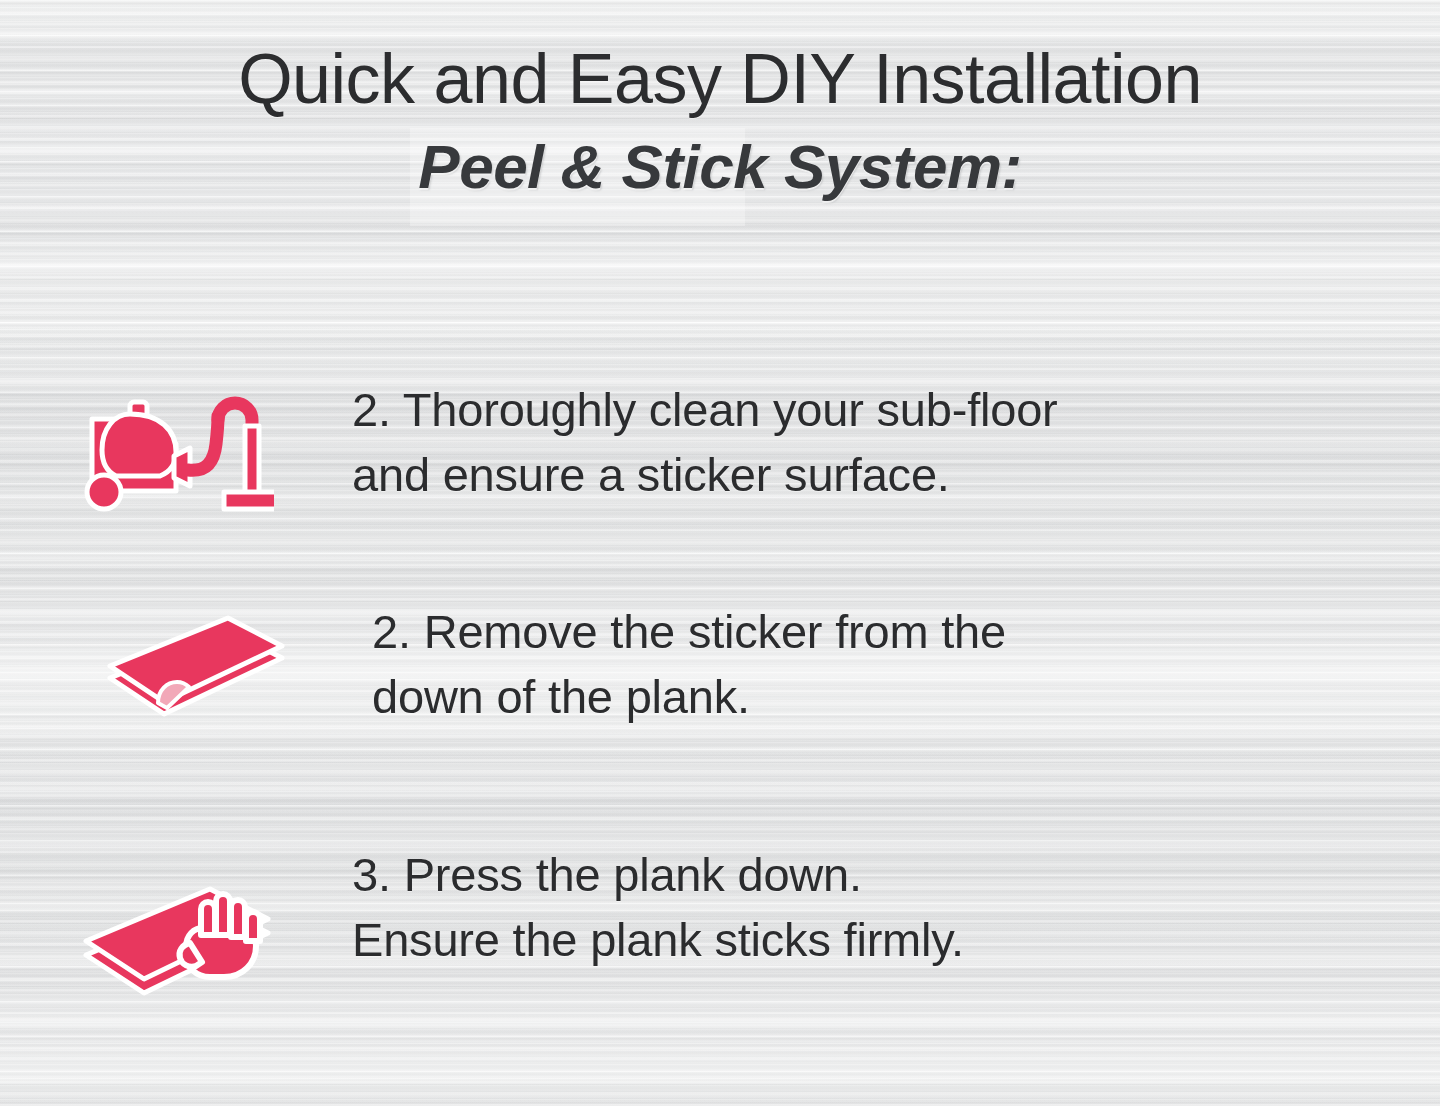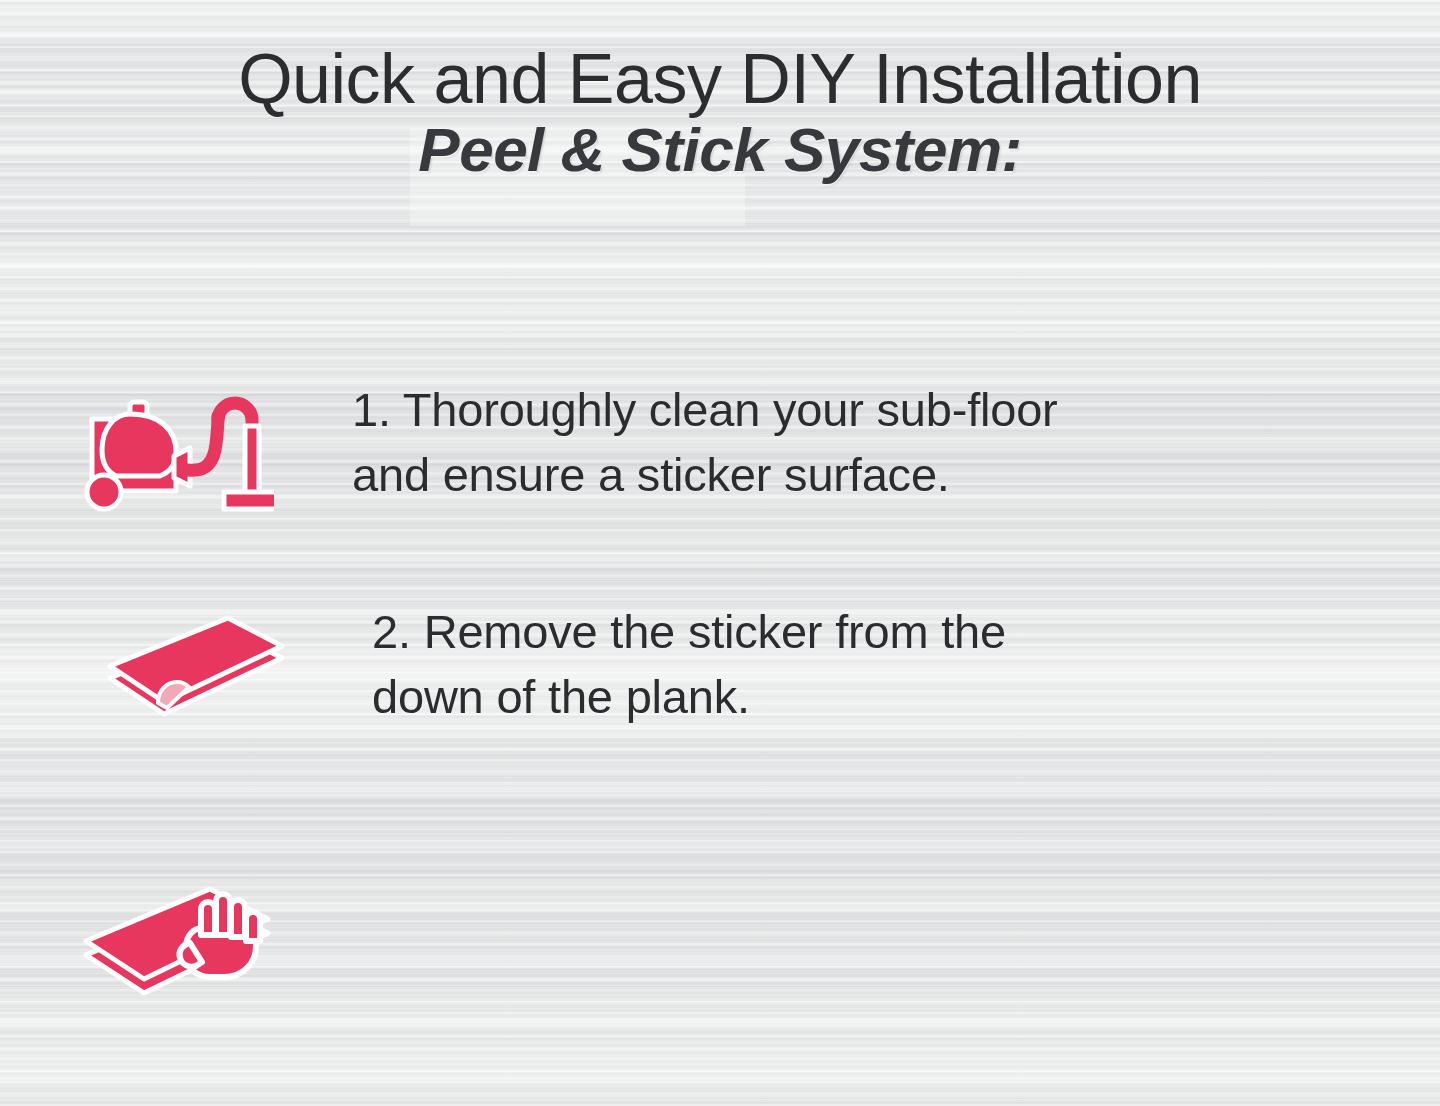--- a/index.html
+++ b/index.html
@@ -111,21 +111,21 @@
     font-size: 70px;
     font-weight: 300;
     letter-spacing: -0.5px;
     color: #2c2d2f;
     line-height: 1.02;
     white-space: nowrap;
     text-shadow: 0 1px 0 rgba(255,255,255,0.45);
   }
 
   #sub-title {
-    margin-top: 3px;
+    margin-top: 20px;
     font-size: 62px;
     font-weight: 700;
     font-style: italic;
     letter-spacing: -0.5px;
     color: #37393c;
     line-height: 1.02;
     white-space: nowrap;
     text-shadow:
       0 2px 1px rgba(255,255,255,0.75),
       1px 2px 2px rgba(120,122,126,0.35);
@@ -205,21 +205,21 @@
             <path d="M140 34 a17 17 0 0 1 34 0 v10" fill="none" stroke="#E8375E" stroke-width="13"></path>
 
             <path d="M167 40 h14 v68 h-14 z"></path>
 
             <path d="M146 106 h56 v17 h-56 z"></path>
           </g>
         </svg>
       </span>
     </div>
     <div class="step-text-cell">
-      <div class="step-line">1. Thoroughly clean your sub-floor</div>
+      <div class="step-line">2. Thoroughly clean your sub-floor</div>
       <div class="step-line">and ensure a sticker surface.</div>
     </div>
   </div>
 
   <div class="step-row" id="step-2">
     <div class="step-icon-cell">
       <span>
         <svg class="icon-svg" width="196" height="124" viewBox="0 0 196 124" aria-hidden="true">
           <g stroke="#FFFFFF" stroke-width="5" stroke-linejoin="round">
 
@@ -257,15 +257,19 @@
             <path d="M127 84 v-26 a7 7 0 0 1 14 0 v26 z"></path>
             <path d="M142 84 v-34 a7 7 0 0 1 14 0 v34 z"></path>
             <path d="M157 86 v-30 a7 7 0 0 1 14 0 v30 z"></path>
             <path d="M172 90 v-22 a7 7 0 0 1 14 0 v22 z"></path>
 
             <path d="M116 92 c-8 2 -12 8 -10 15 c2 7 9 10 16 8 l6 -4 z"></path>
           </g>
         </svg>
       </span>
     </div>
+    <div class="step-text-cell">
+      <div class="step-line">3. Press the plank down.</div>
+      <div class="step-line">Ensure  the plank sticks firmly.</div>
+    </div>
   </div>
 
 </div>
 
 </body></html>

